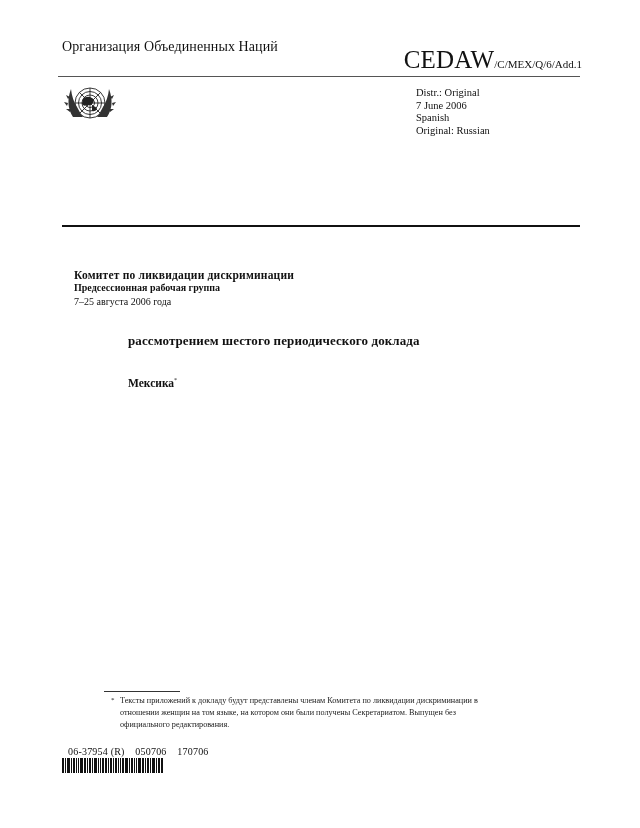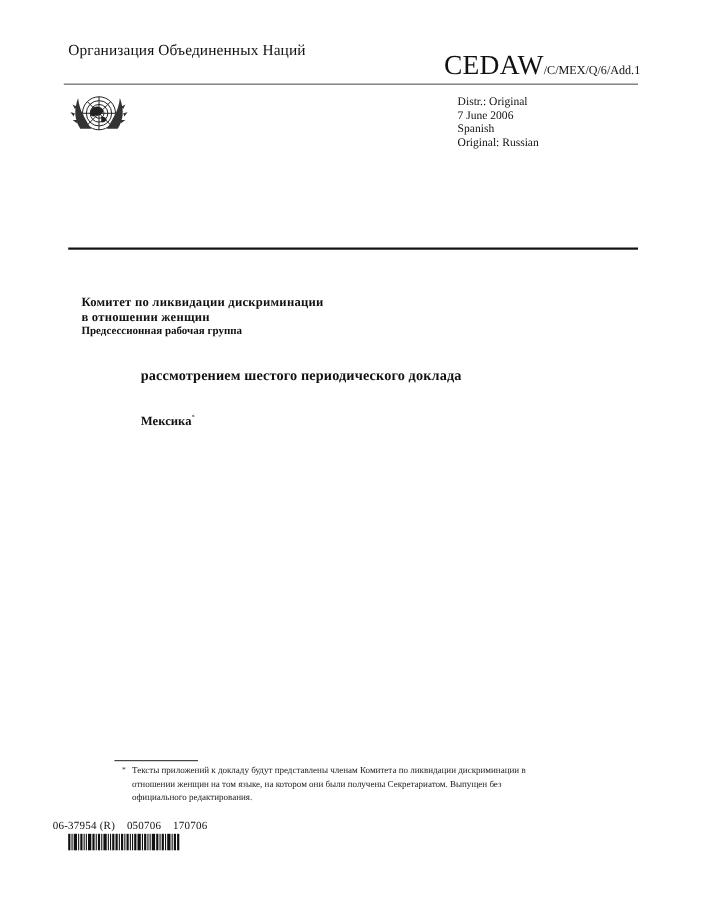--- a/index.html
+++ b/index.html
@@ -25,21 +25,21 @@
     .committee .c3 { font-size: 10px; line-height: 13px; }
 
     .doc-title { left: 128px; top: 332px; font-size: 13px; font-weight: bold; line-height: 17.5px; letter-spacing: 0.1px; }
     .country { left: 128px; top: 377px; font-size: 11.5px; font-weight: bold; }
     .country sup { font-size: 6px; font-weight: normal; vertical-align: super; }
 
     .fn-rule { left: 104px; top: 691px; width: 76px; height: 1px; background: #333; }
     .footnote { left: 120px; top: 695px; width: 372px; font-size: 8.2px; line-height: 12px; color: #222; }
     .footnote .mark { position: absolute; left: -9px; top: -1px; font-size: 7px; }
 
-    .job-number { left: 48px; top: 746px; font-size: 10px; letter-spacing: 0.2px; white-space: pre; text-align: center; }
+    .job-number { left: 68px; top: 746px; font-size: 10px; letter-spacing: 0.2px; white-space: pre; text-align: center; }
     .barcode { left: 62px; top: 758px; height: 15px; width: 102px; display: flex; align-items: stretch; }
     .barcode span { display: block; background: #111; margin-right: 1px; }
   </style>
 </head>
 <body>
 
 <div class="abs org-name">Организация Объединенных Наций</div>
 
 <div class="abs symbol">
   <span class="main">CEDAW</span><span class="sub">/C/MEX/Q/6/Add.1</span>
@@ -75,22 +75,22 @@
   <div>Distr.: Original</div>
   <div>7 June 2006</div>
   <div>Spanish</div>
   <div>Original: Russian</div>
 </div>
 
 <div class="abs rule-thick"></div>
 
 <div class="abs committee">
   <div class="c1">Комитет по ликвидации дискриминации</div>
-  <div class="c1">в отношении женщин</div>
   <div class="c2">Предсессионная рабочая группа</div>
+  <div class="c3">7–25 августа 2006 года</div>
 </div>
 
 <div class="abs doc-title">
   <div>рассмотрением шестого периодического доклада</div>
 </div>
 
 <div class="abs country">
   <span>Мексика</span><sup>*</sup>
 </div>
 

